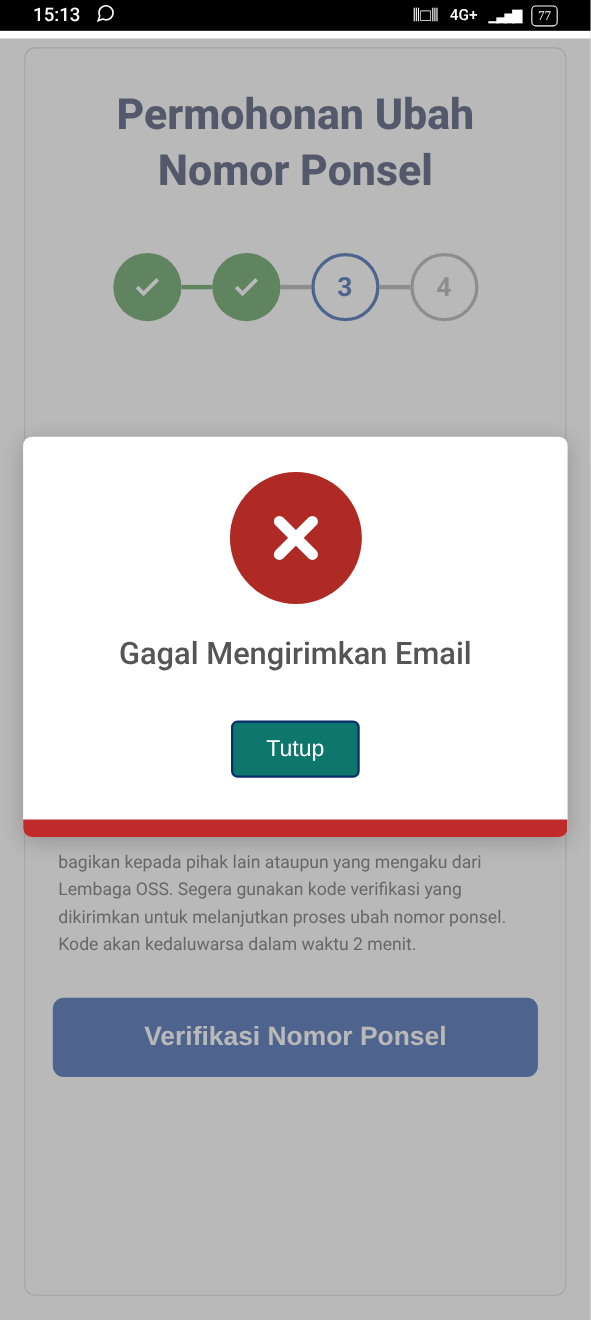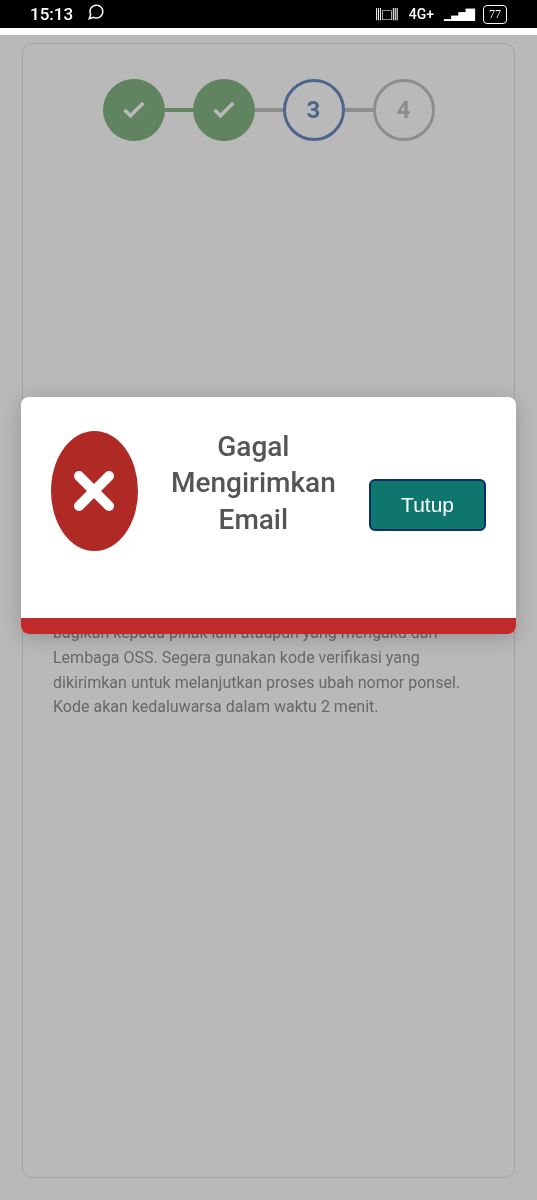--- a/index.html
+++ b/index.html
@@ -144,20 +144,21 @@
       background: #fff;
       border-radius: 8px;
       width: 495px;
       padding: 0;
       overflow: hidden;
       box-shadow: 0 4px 20px rgba(0,0,0,0.2);
     }
     .modal-body {
       padding: 32px 30px 38px 30px;
       display: flex;
+      flex-direction: column;
       align-items: center;
     }
     .error-circle {
       width: 120px;
       height: 120px;
       background: #b02a25;
       border-radius: 50%;
       display: flex;
       align-items: center;
       justify-content: center;
@@ -209,20 +210,21 @@
   <div class="status-right">
     <span class="vibrate-icon">⦀□⦀</span>
     <span>4G+</span>
     <span class="signal-icon">▁▃▅▇</span>
     <span class="battery-box">77</span>
   </div>
 </div>
 
 <div class="main-container">
   <div class="card">
+    <h1 class="page-title">Permohonan Ubah Nomor Ponsel</h1>
 
     <div class="stepper">
       <div class="step-circle done">
         <svg width="28" height="28" viewBox="0 0 24 24" fill="none" stroke="#fff" stroke-width="3">
           <polyline points="20 6 9 17 4 12"></polyline>
         </svg>
       </div>
       <div class="step-line done"></div>
       <div class="step-circle done">
         <svg width="28" height="28" viewBox="0 0 24 24" fill="none" stroke="#fff" stroke-width="3">
@@ -230,20 +232,21 @@
         </svg>
       </div>
       <div class="step-line"></div>
       <div class="step-circle active">3</div>
       <div class="step-line"></div>
       <div class="step-circle pending">4</div>
     </div>
 
     <p class="body-text">bagikan kepada pihak lain ataupun yang mengaku dari Lembaga OSS. Segera gunakan kode verifikasi yang dikirimkan untuk melanjutkan proses ubah nomor ponsel. Kode akan kedaluwarsa dalam waktu 2 menit.</p>
 
+    <button class="primary-button">Verifikasi Nomor Ponsel</button>
   </div>
 </div>
 
 <div class="overlay">
   <div class="modal">
     <div class="modal-body">
       <div class="error-circle">
         <svg width="60" height="60" viewBox="0 0 24 24" fill="none" stroke="#fff" stroke-width="4" stroke-linecap="round">
           <line x1="18" y1="6" x2="6" y2="18"></line>
           <line x1="6" y1="6" x2="18" y2="18"></line>

